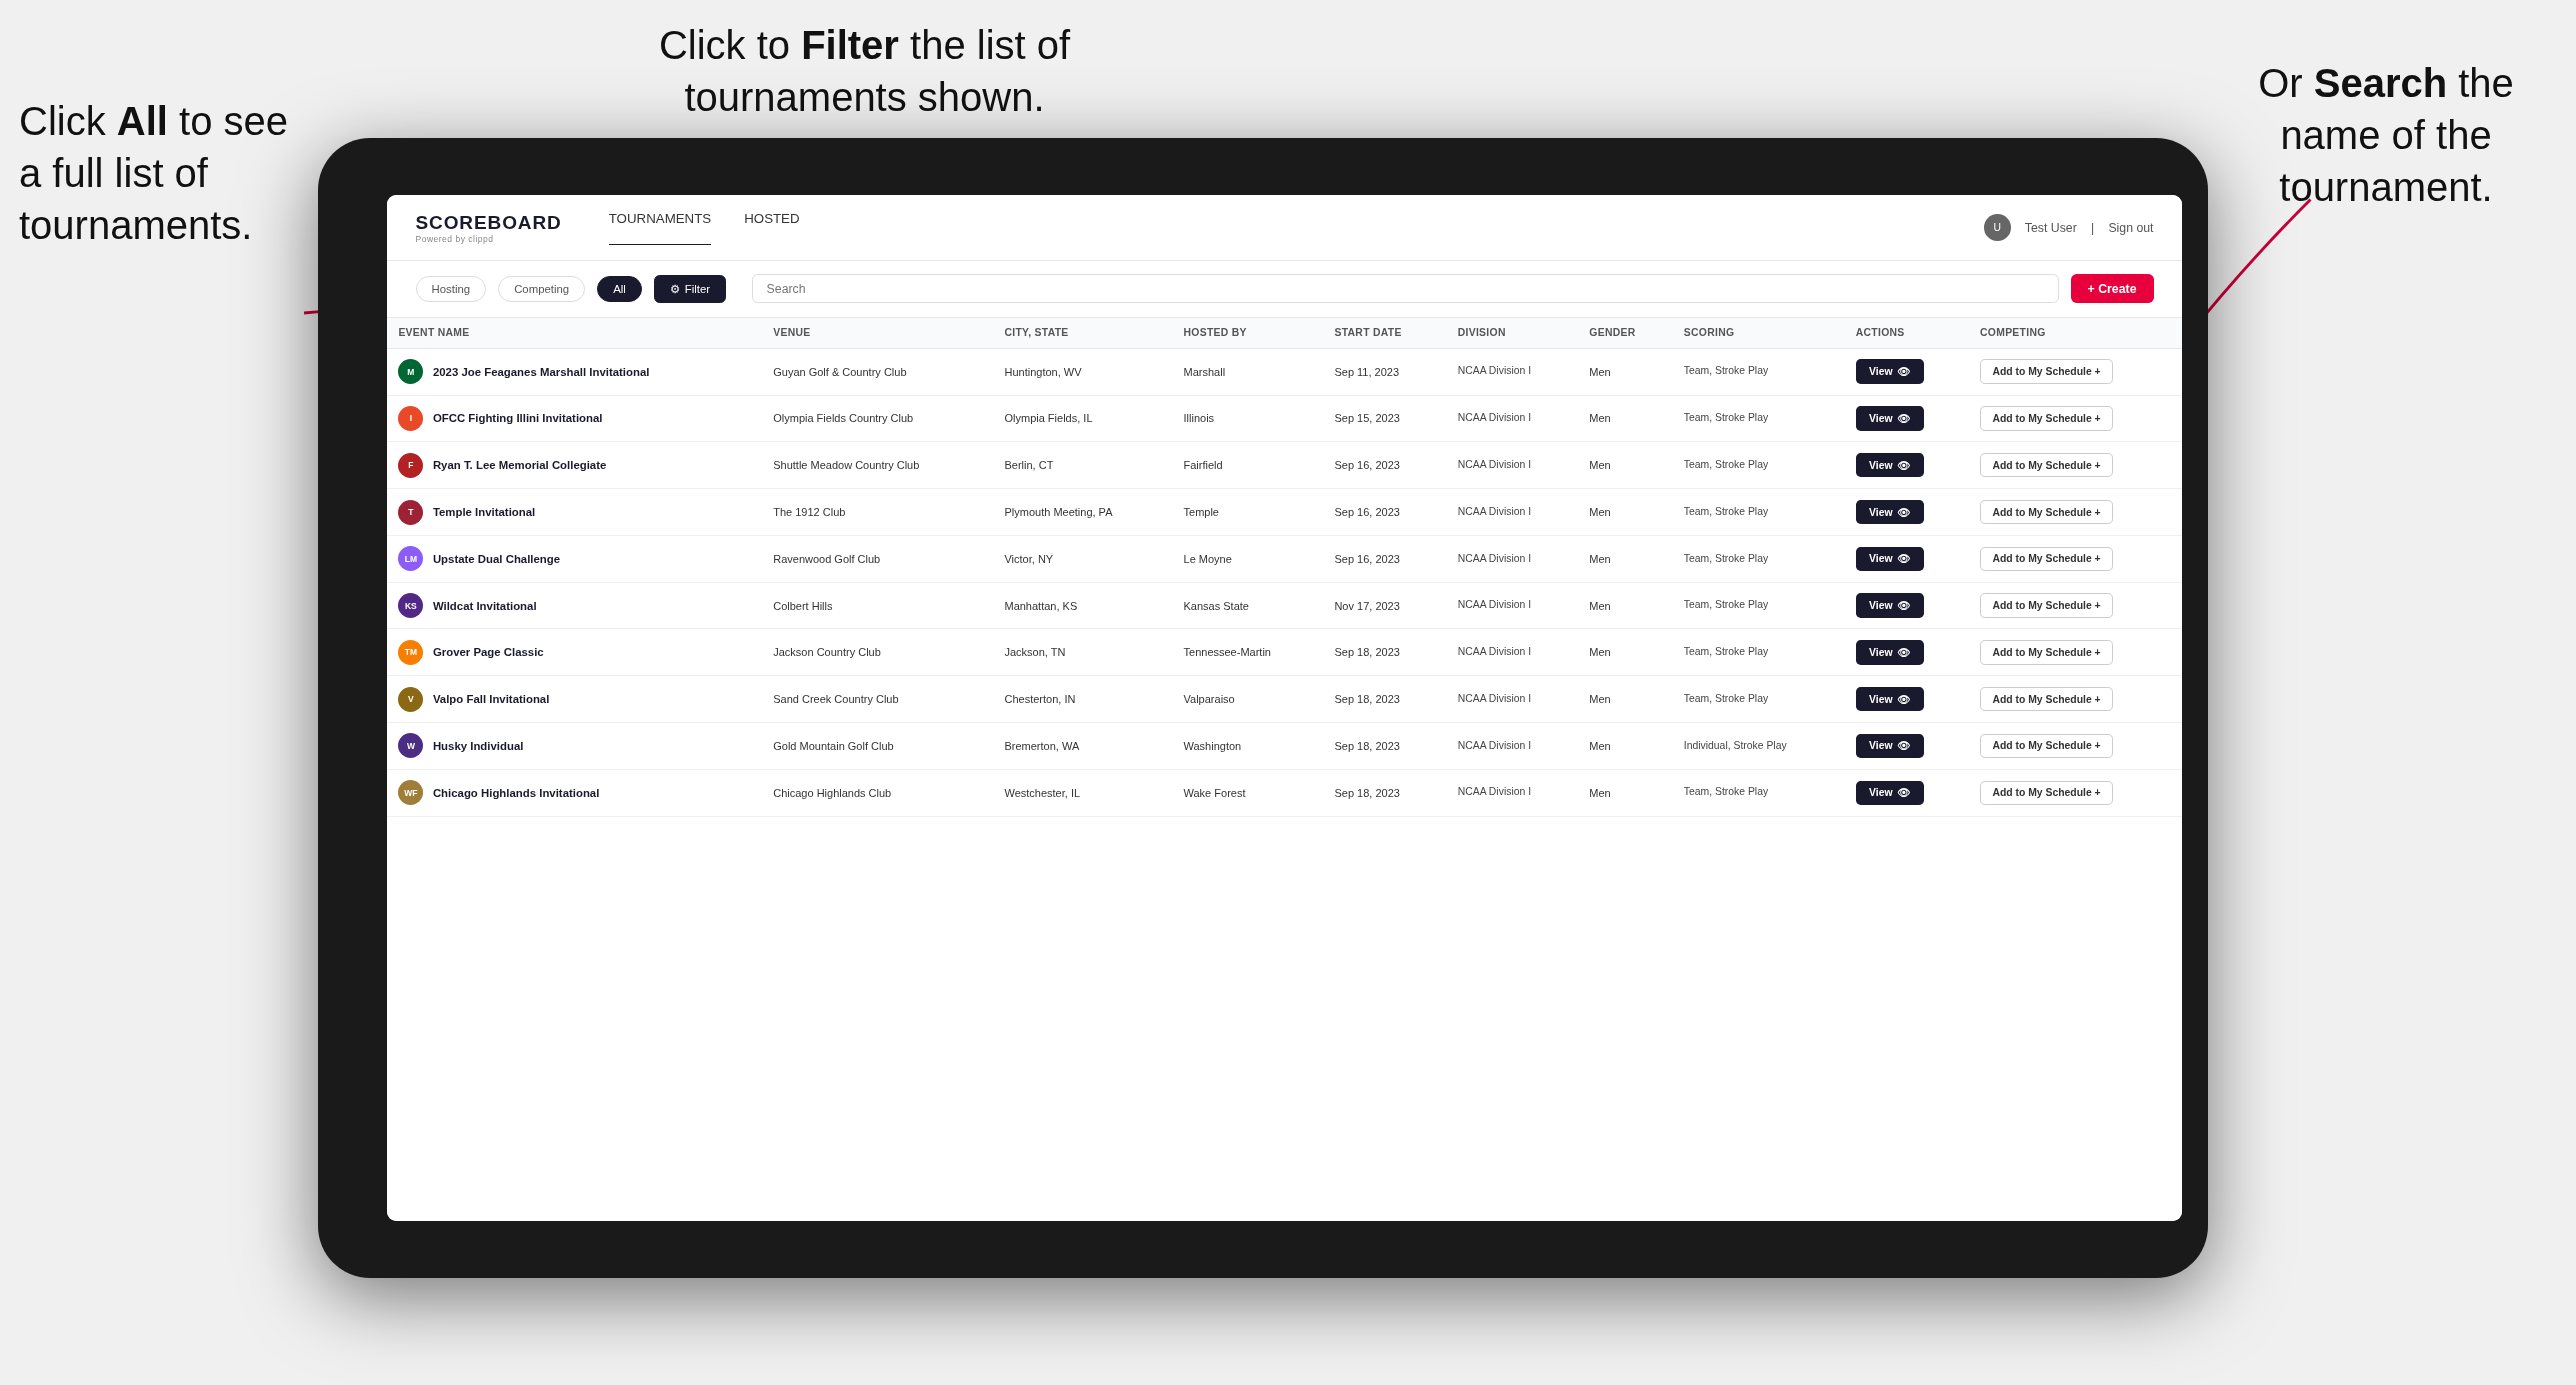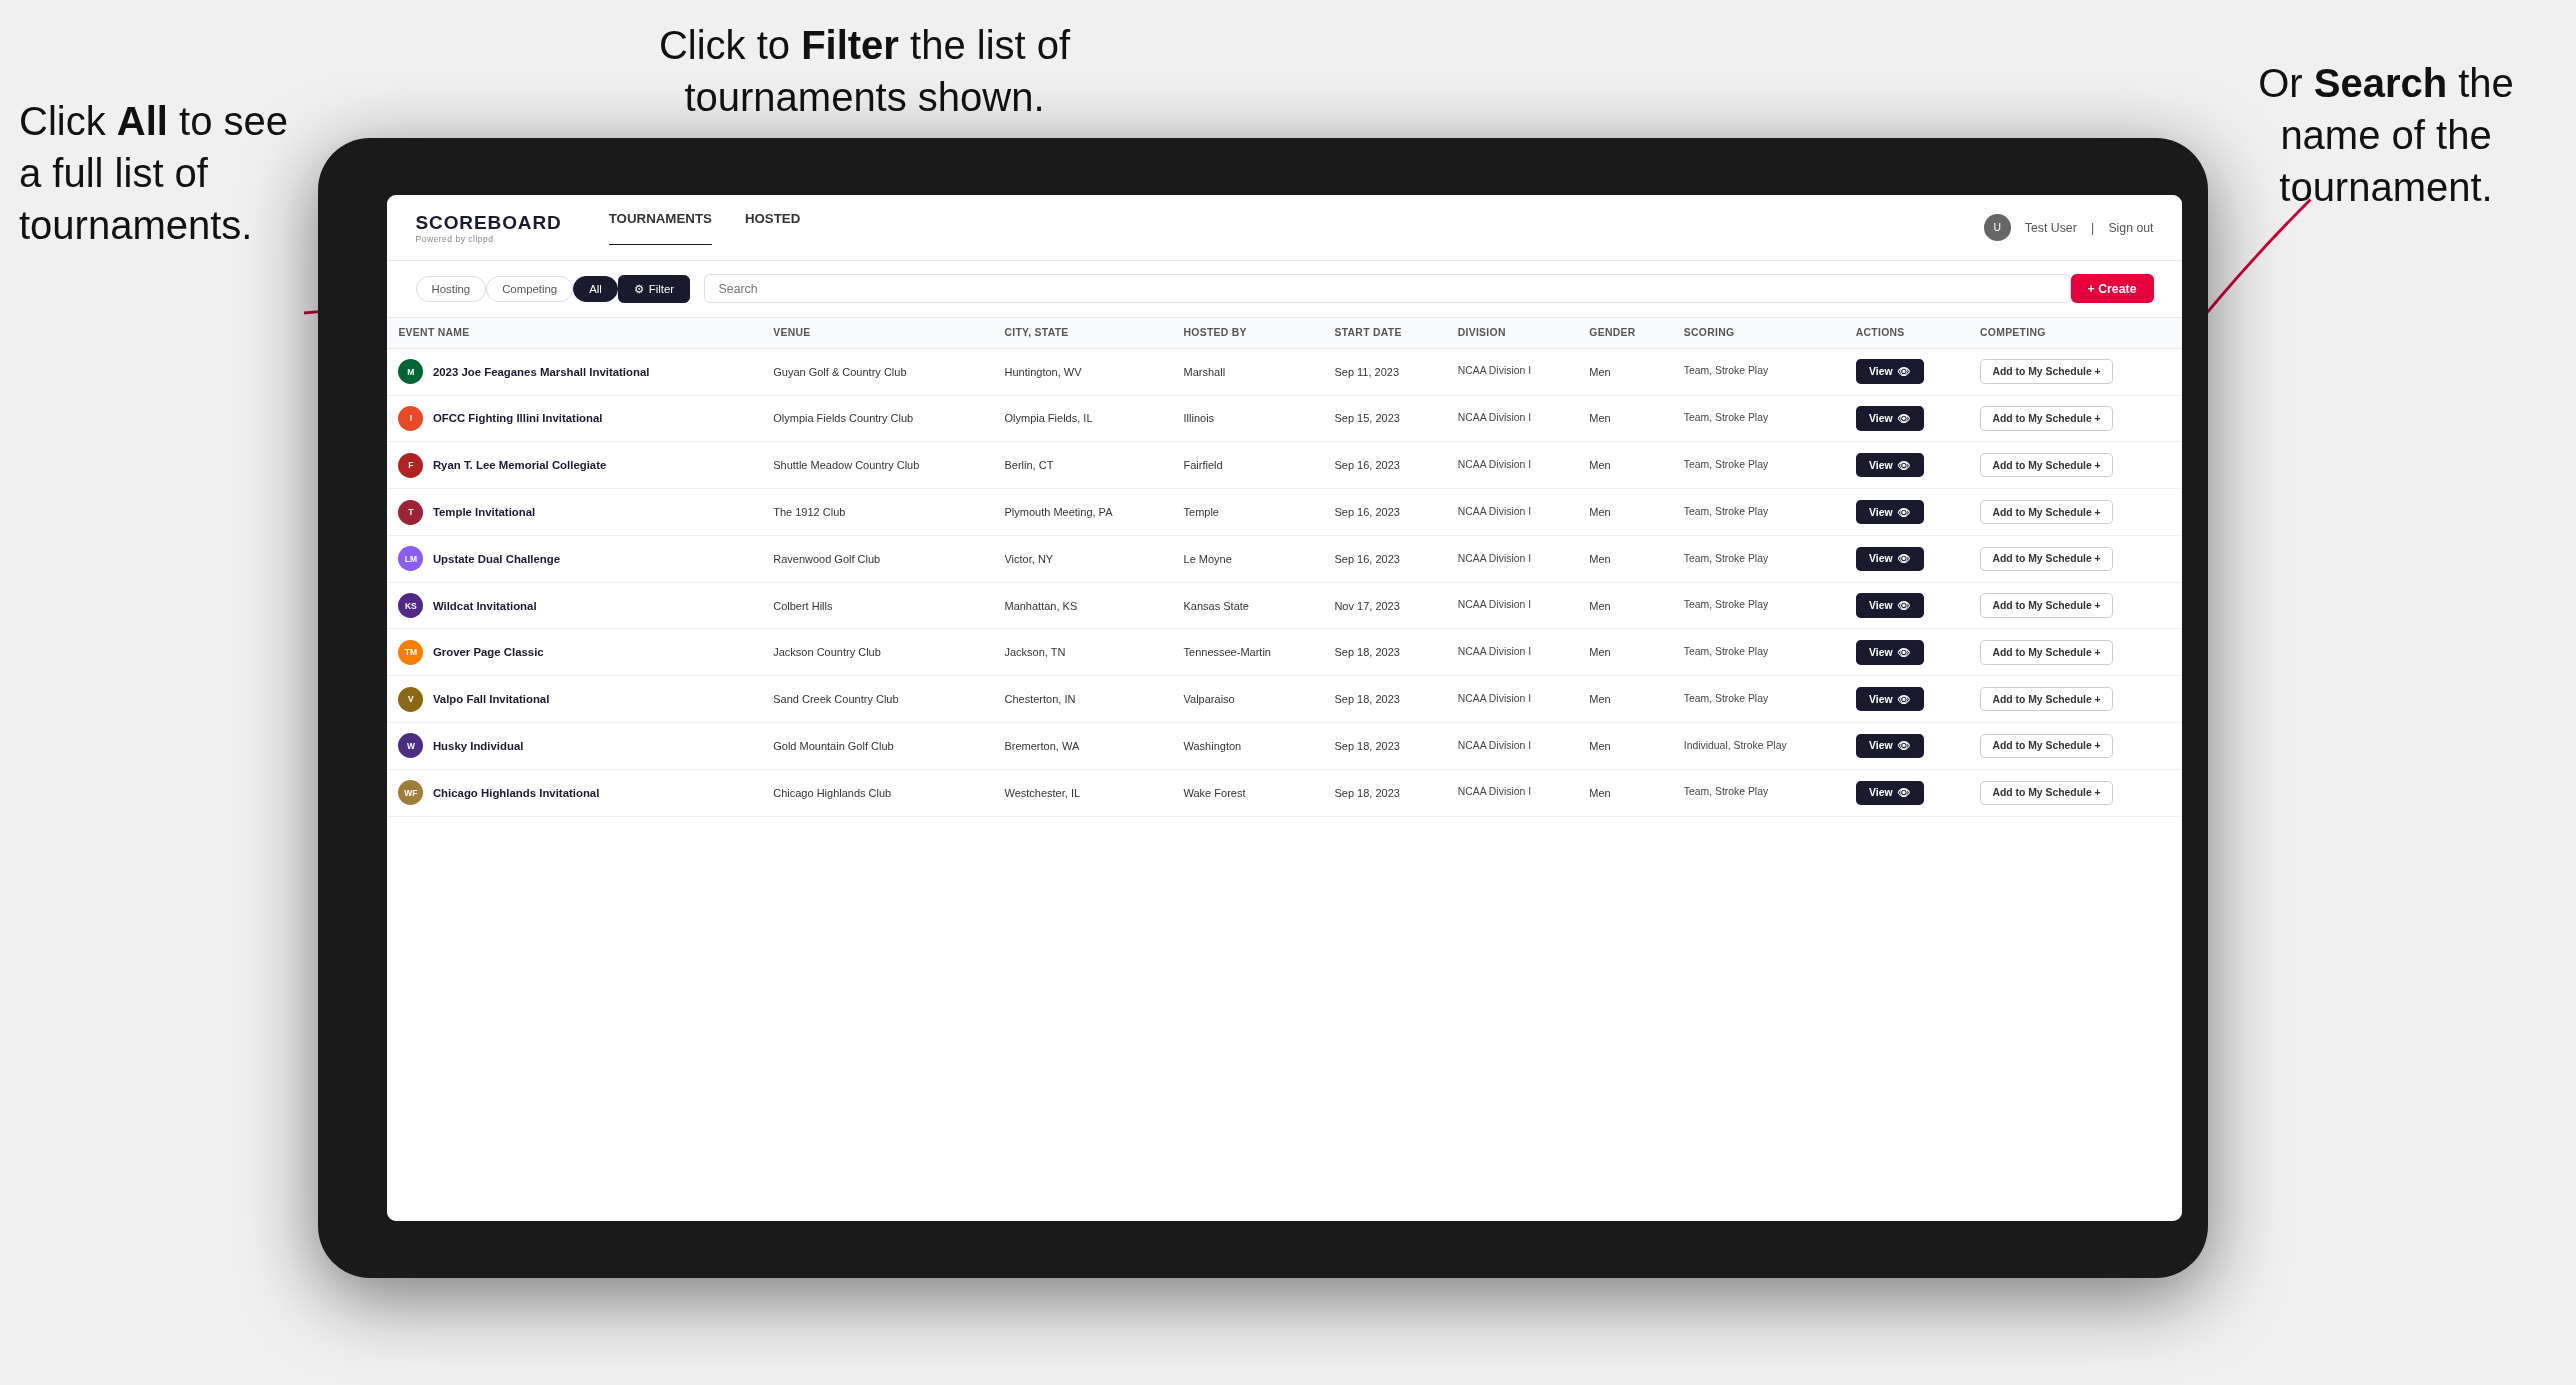--- a/index.html
+++ b/index.html
@@ -104,21 +104,21 @@
     }
 
     .nav-tabs {
       display: flex;
       gap: 33px;
       flex: 1;
     }
 
     .nav-tab {
       font-size: 13.3px;
-      font-weight: 700;
+      font-weight: 400;
       color: #333;
       cursor: pointer;
       padding-bottom: 18px;
       border-bottom: 1.9px solid transparent;
       text-align: center;
     }
 
     .nav-tab.active {
       border-bottom-color: #1a1a2e;
     }
@@ -143,21 +143,21 @@
       color: white;
       background: #666;
     }
 
     
     .filter-bar {
       background: white;
       padding: 13.3px 28.5px;
       display: flex;
       align-items: center;
-      gap: 0;
+      gap: 12px;
       border-bottom: 0.9px solid #e5e7eb;
       flex-shrink: 0;
     }
 
     .filter-tab {
       padding: 5.7px 15px;
       border: 0.9px solid #ddd;
       border-radius: 19px;
       font-size: 11.4px;
       cursor: pointer;

